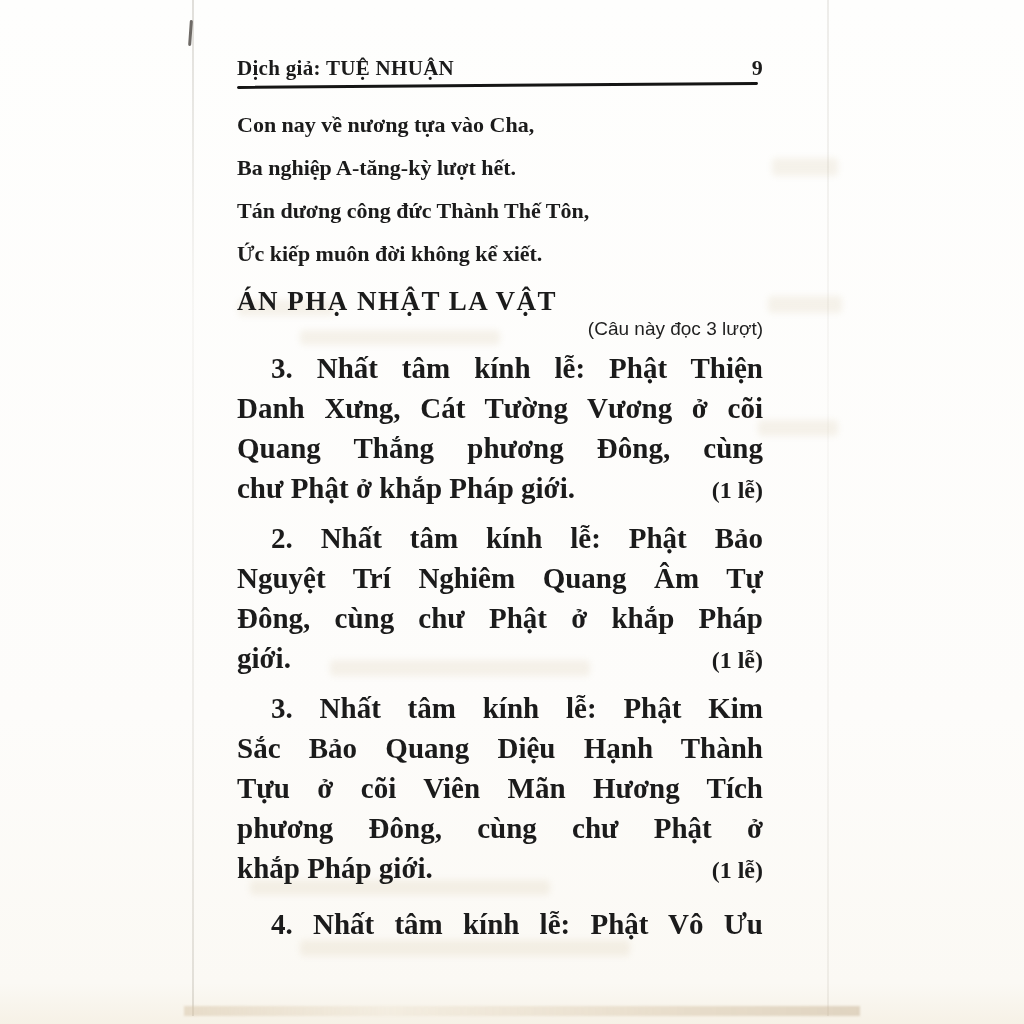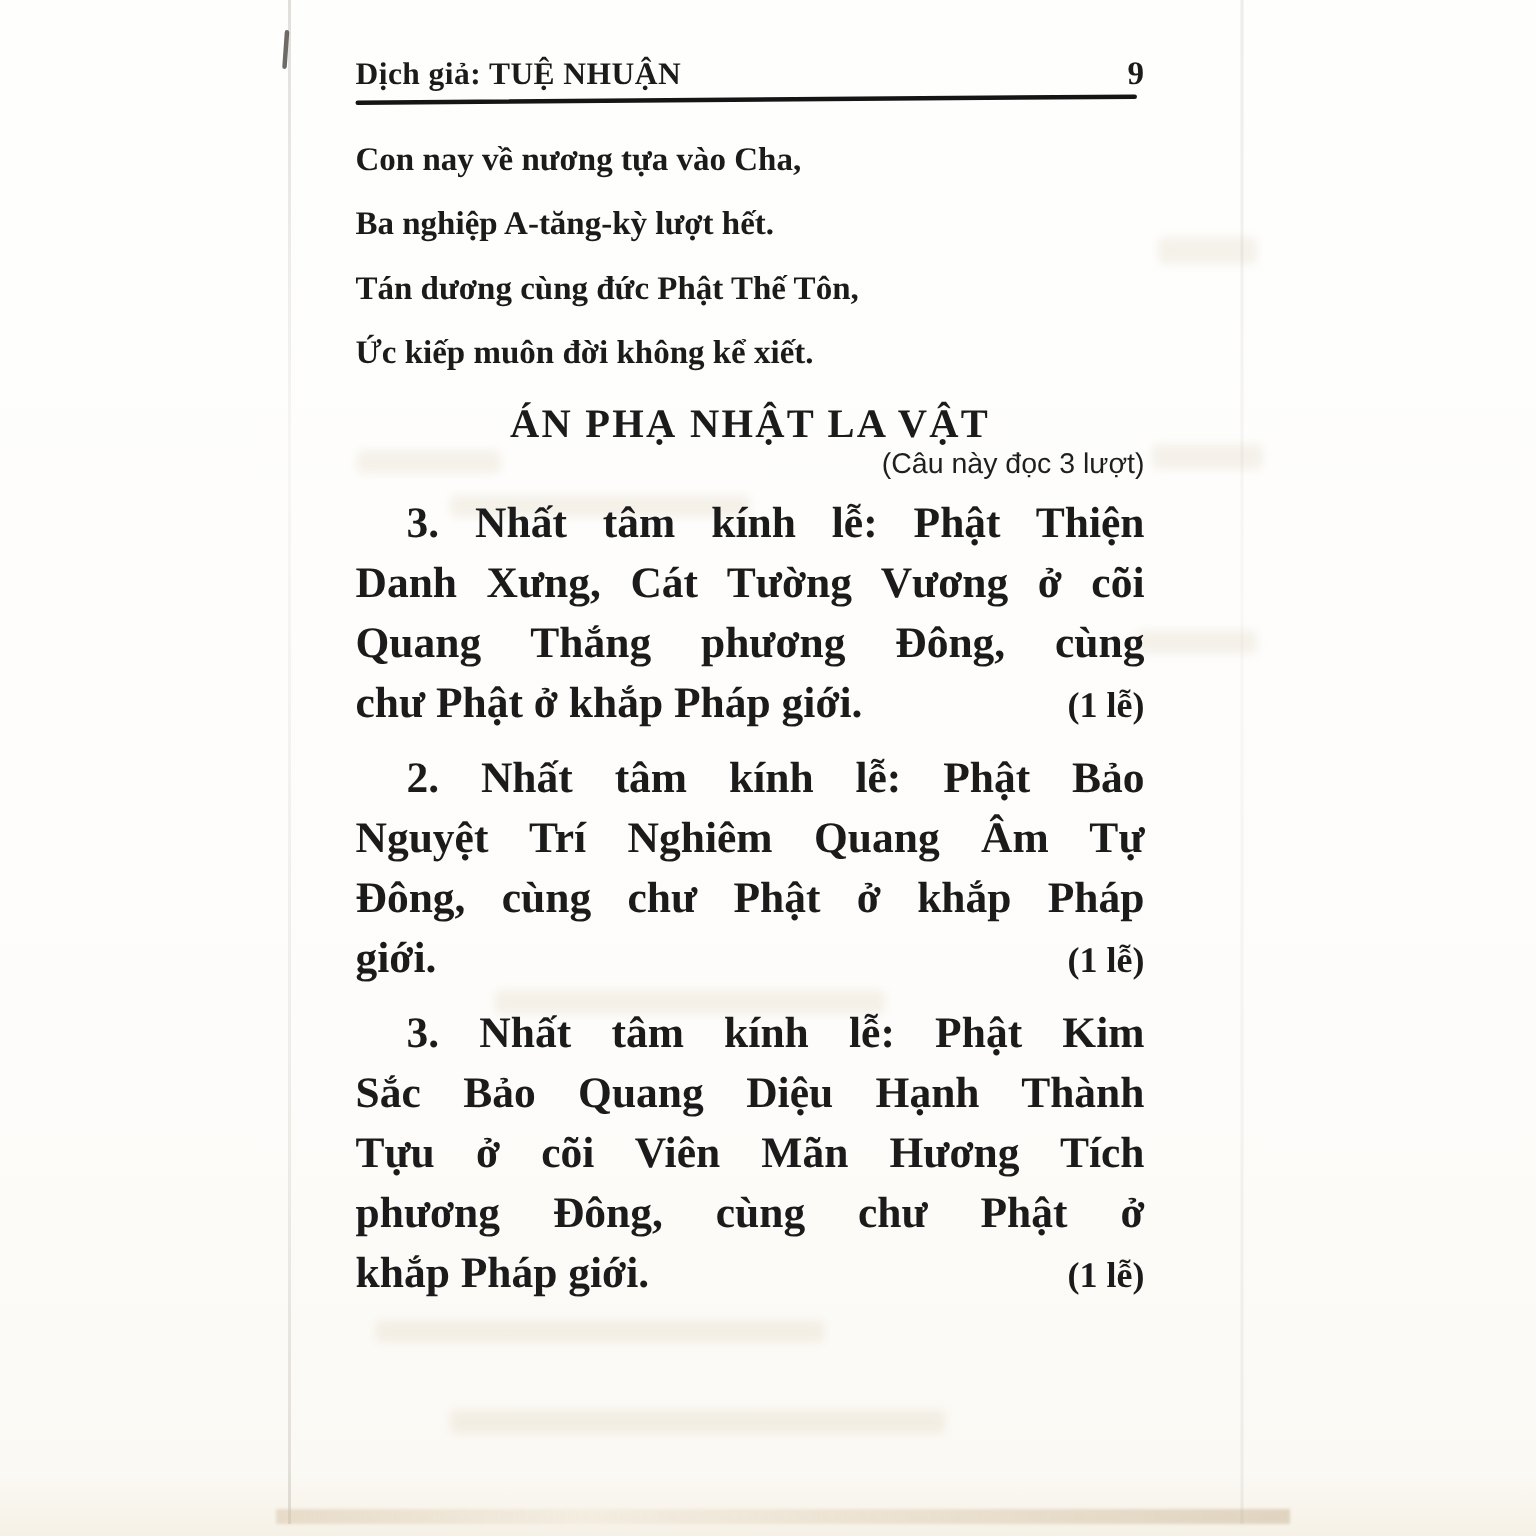--- a/index.html
+++ b/index.html
@@ -34,37 +34,37 @@
   }
   .book-bottom-tan{
     position:absolute;left:184px;bottom:8px;width:676px;height:10px;
     background:linear-gradient(90deg,rgba(214,195,166,.9),rgba(232,220,198,.5) 30%,rgba(214,195,166,.8) 70%,rgba(200,180,150,.9));
     filter:blur(1px);opacity:.55;
   }
   
   .smudge{position:absolute;background:#b9a06c;opacity:.12;filter:blur(3px);border-radius:4px;}
 
   .content{
-    position:absolute;left:237px;top:36px;width:526px;
+    position:absolute;left:237px;top:55px;width:526px;
   }
   .hdr{
     display:flex;justify-content:space-between;align-items:baseline;
     font-weight:700;font-size:21px;letter-spacing:.3px;
   }
   .hdr-num{font-size:22px;}
   .hdr-rule{
     height:3px;background:#151515;margin-top:5px;width:521px;
     transform:rotate(-0.45deg);transform-origin:left center;border-radius:2px;
   }
 
   .verse{margin-top:14px;font-size:22px;font-weight:700;line-height:43px;}
   .verse-line{white-space:nowrap;}
 
   .mantra-title{
-    margin-top:11px;text-align:center;font-size:27px;font-weight:700;letter-spacing:1.5px;
+    margin-top:11px;font-size:27px;font-weight:700;letter-spacing:1.5px;
     white-space:nowrap;
   }
   .mantra-note{
     text-align:right;font-family:Liberation Sans, sans-serif;
     font-size:19px;color:#1f1f1f;margin-top:1px;line-height:22px;
   }
 
   .para{margin-top:8px;font-size:29px;font-weight:700;line-height:40px;}
   .para:first-of-type{margin-top:7px;}
   .line{text-align:justify;text-align-last:justify;}
@@ -96,21 +96,21 @@
 
     <div class="hdr">
       <span>Dịch giả: TUỆ NHUẬN</span>
       <span class="hdr-num">9</span>
     </div>
     <div class="hdr-rule"></div>
 
     <div class="verse">
       <div class="verse-line">Con nay về nương tựa vào Cha,</div>
       <div class="verse-line">Ba nghiệp A-tăng-kỳ lượt hết.</div>
-      <div class="verse-line">Tán dương cùng đức Phật Thế Tôn,</div>
+      <div class="verse-line">Tán dương công đức Thành Thế Tôn,</div>
       <div class="verse-line">Ức kiếp muôn đời không kể xiết.</div>
     </div>
 
     <div class="mantra-title">ÁN PHẠ NHẬT LA VẬT</div>
     <div class="mantra-note">(Câu này đọc 3 lượt)</div>
 
     <div class="para">
       <div class="line indent">3. Nhất tâm kính lễ: Phật Thiện</div>
       <div class="line">Danh Xưng, Cát Tường Vương ở cõi</div>
       <div class="line">Quang Thắng phương Đông, cùng</div>
@@ -134,15 +134,18 @@
       <div class="line indent">3. Nhất tâm kính lễ: Phật Kim</div>
       <div class="line">Sắc Bảo Quang Diệu Hạnh Thành</div>
       <div class="line">Tựu ở cõi Viên Mãn Hương Tích</div>
       <div class="line">phương Đông, cùng chư Phật ở</div>
       <div class="lastline">
         <span>khắp Pháp giới.</span>
         <span class="rite">(1 lễ)</span>
       </div>
     </div>
 
+    <div class="para" style="margin-top:14px;">
+      <div class="line indent">4. Nhất tâm kính lễ: Phật Vô Ưu</div>
+    </div>
 
   </div>
 </div>
 
 </body></html>

